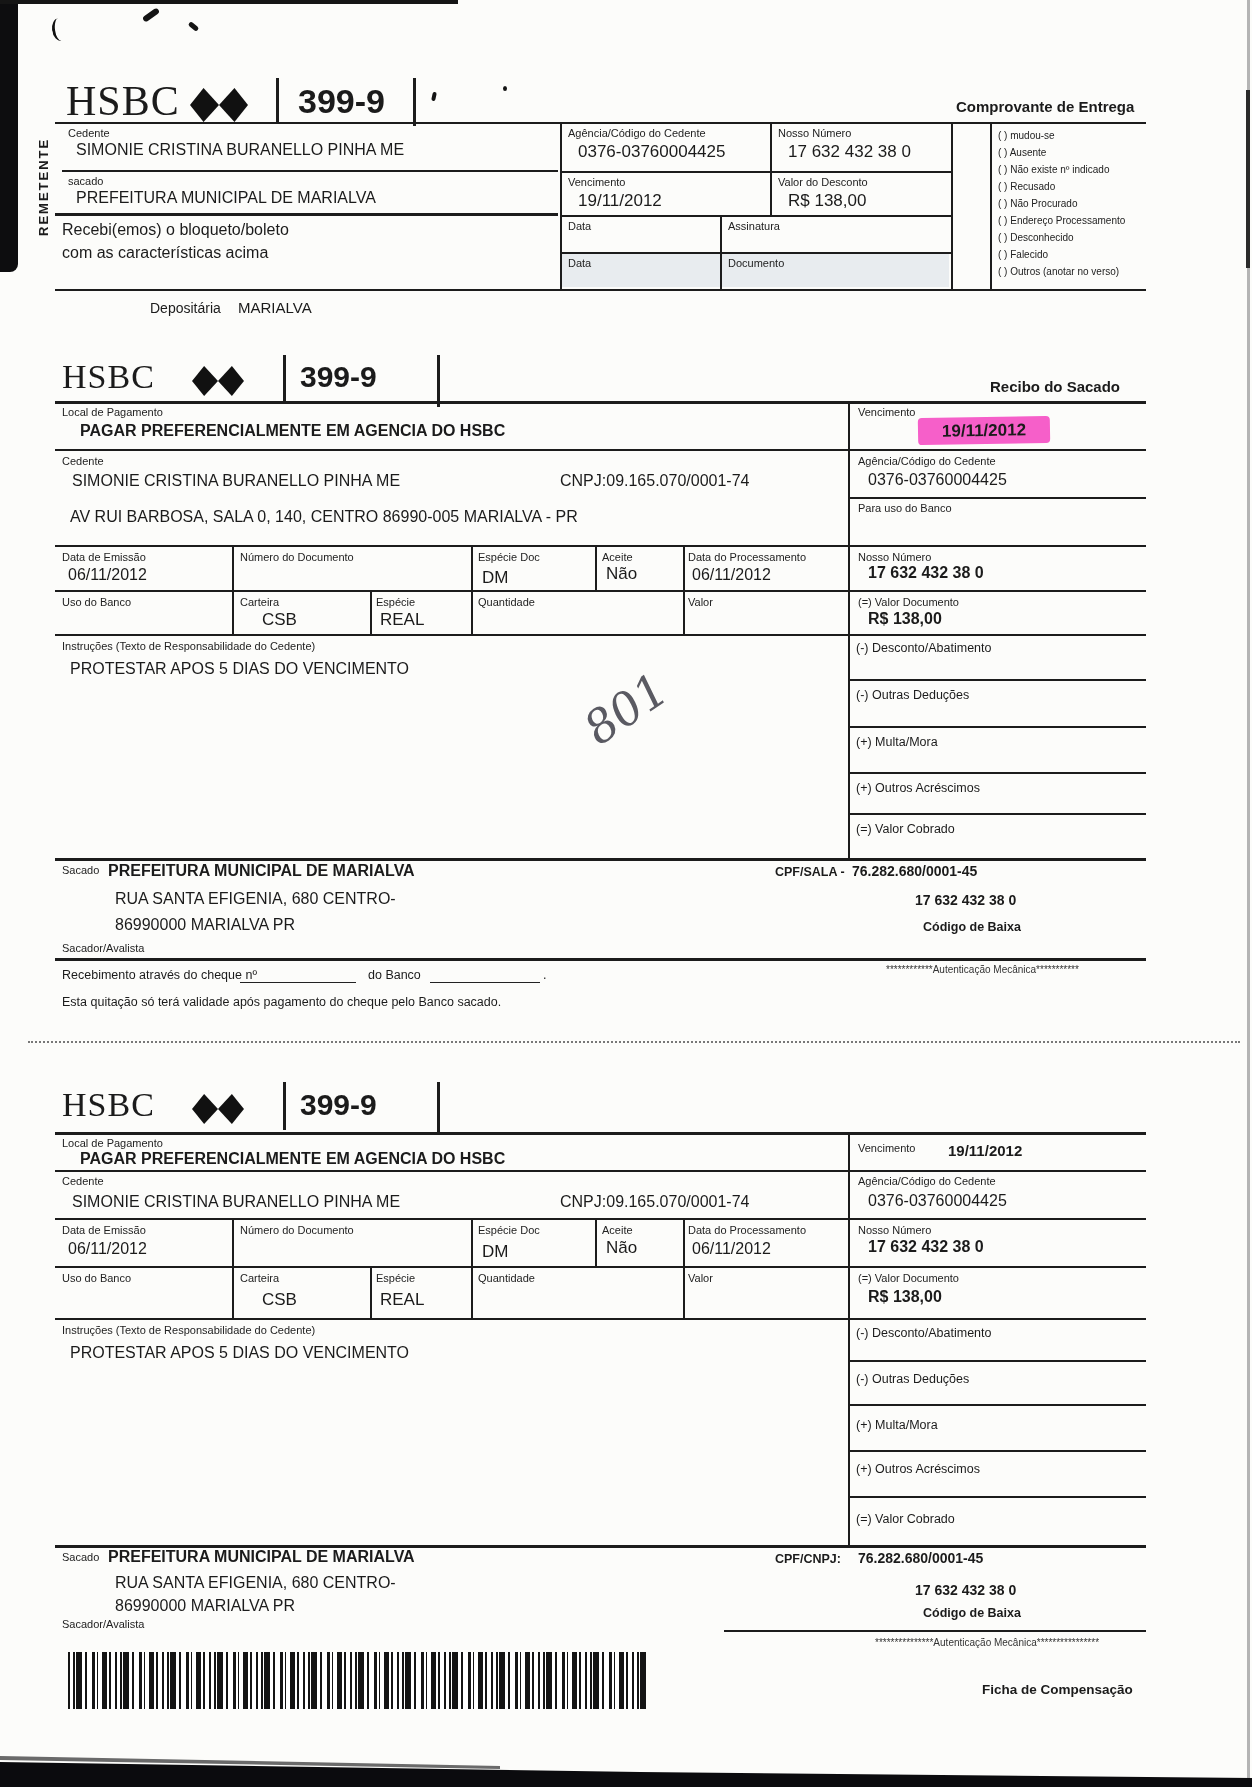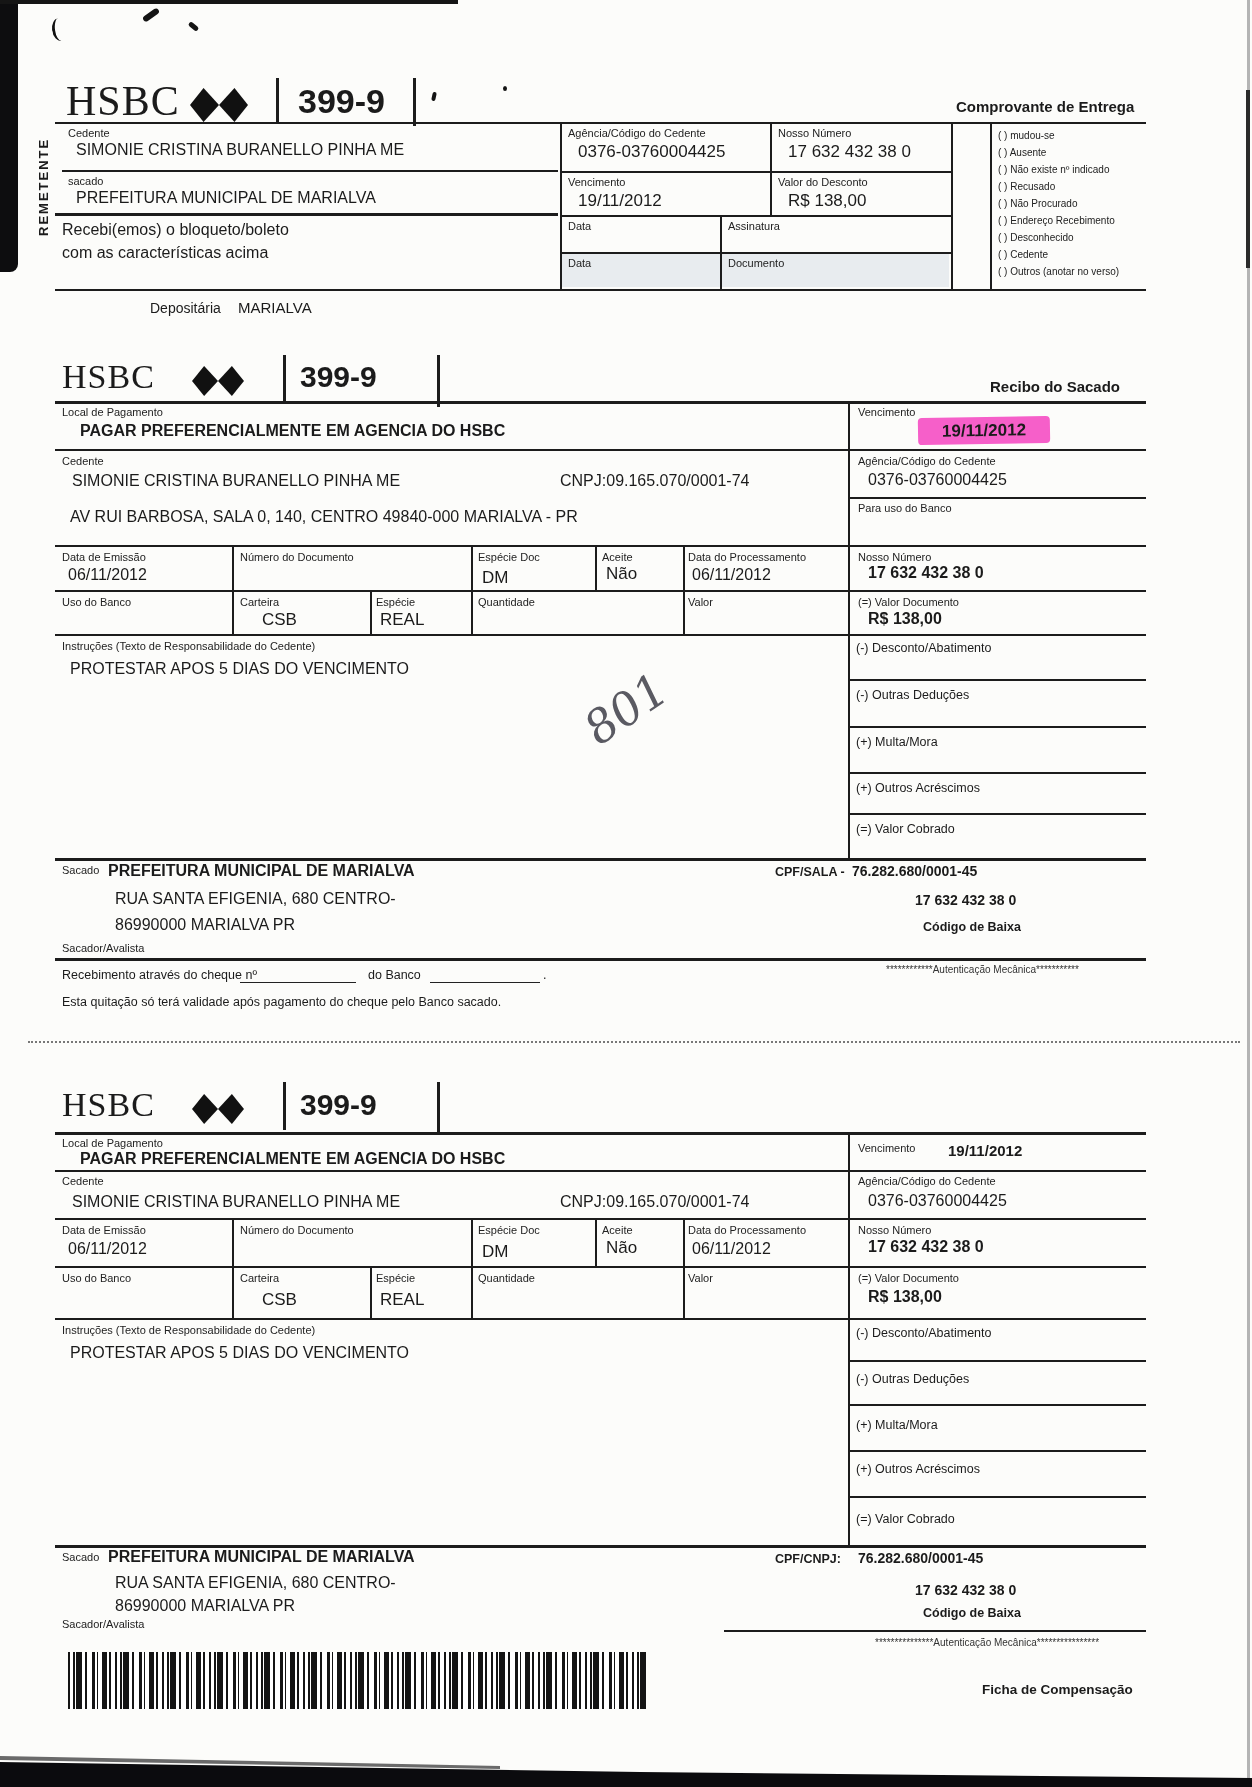--- a/index.html
+++ b/index.html
@@ -97,23 +97,23 @@
   <div class="abs lbl" style="left:728px;top:220px;">Assinatura</div>
   <div class="abs lbl" style="left:568px;top:257px;">Data</div>
   <div class="abs lbl" style="left:728px;top:257px;">Documento</div>
 
   <div class="vl" style="left:990px;top:122px;height:167px;"></div>
   <div class="abs lbl10" style="left:998px;top:130px;">( ) mudou-se</div>
   <div class="abs lbl10" style="left:998px;top:147px;">( ) Ausente</div>
   <div class="abs lbl10" style="left:998px;top:164px;">( ) Não existe nº indicado</div>
   <div class="abs lbl10" style="left:998px;top:181px;">( ) Recusado</div>
   <div class="abs lbl10" style="left:998px;top:198px;">( ) Não Procurado</div>
-  <div class="abs lbl10" style="left:998px;top:215px;">( ) Endereço Recebimento</div>
+  <div class="abs lbl10" style="left:998px;top:215px;">( ) Endereço Processamento</div>
   <div class="abs lbl10" style="left:998px;top:232px;">( ) Desconhecido</div>
-  <div class="abs lbl10" style="left:998px;top:249px;">( ) Cedente</div>
+  <div class="abs lbl10" style="left:998px;top:249px;">( ) Falecido</div>
   <div class="abs lbl10" style="left:998px;top:266px;">( ) Outros (anotar no verso)</div>
 
   <div class="hl" style="left:55px;top:289px;width:1091px;height:2px;"></div>
   <div class="abs" style="left:150px;top:300px;font-size:14px;">Depositária</div>
   <div class="abs" style="left:238px;top:299px;font-size:15px;">MARIALVA</div>
 
   <div class="abs serif hsbc-word-sm" style="left:62px;top:360px;">HSBC</div>
   <svg class="abs" style="left:192px;top:366px;" width="52" height="30" viewBox="0 0 60 40" preserveAspectRatio="none">
     <polygon points="0,20 14,0 46,0 60,20 46,40 14,40" fill="#111"></polygon>
     <polygon points="14,0 46,0 30,20" fill="#fcfcfa"></polygon>
@@ -135,21 +135,21 @@
   </div>
   <div class="hl" style="left:55px;top:449px;width:1091px;"></div>
 
   <div class="abs lbl" style="left:62px;top:455px;">Cedente</div>
   <div class="abs val" style="left:72px;top:472px;">SIMONIE CRISTINA BURANELLO PINHA ME</div>
   <div class="abs val" style="left:560px;top:472px;">CNPJ:09.165.070/0001-74</div>
   <div class="abs lbl" style="left:858px;top:455px;">Agência/Código do Cedente</div>
   <div class="abs val" style="left:868px;top:471px;">0376-03760004425</div>
   <div class="hl" style="left:848px;top:497px;width:298px;height:1.5px;"></div>
   <div class="abs lbl" style="left:858px;top:502px;">Para uso do Banco</div>
-  <div class="abs val" style="left:70px;top:508px;">AV RUI BARBOSA, SALA 0, 140, CENTRO 49840-000 MARIALVA - PR</div>
+  <div class="abs val" style="left:70px;top:508px;">AV RUI BARBOSA, SALA 0, 140, CENTRO 86990-005 MARIALVA - PR</div>
   <div class="hl" style="left:55px;top:545px;width:1091px;"></div>
 
   <div class="vl" style="left:232px;top:545px;height:45px;"></div>
   <div class="vl" style="left:471px;top:545px;height:45px;"></div>
   <div class="vl" style="left:595px;top:545px;height:45px;"></div>
   <div class="vl" style="left:683px;top:545px;height:45px;"></div>
   <div class="abs lbl" style="left:62px;top:551px;">Data de Emissão</div>
   <div class="abs lbl" style="left:240px;top:551px;">Número do Documento</div>
   <div class="abs lbl" style="left:478px;top:551px;">Espécie Doc</div>
   <div class="abs lbl" style="left:602px;top:551px;">Aceite</div>

